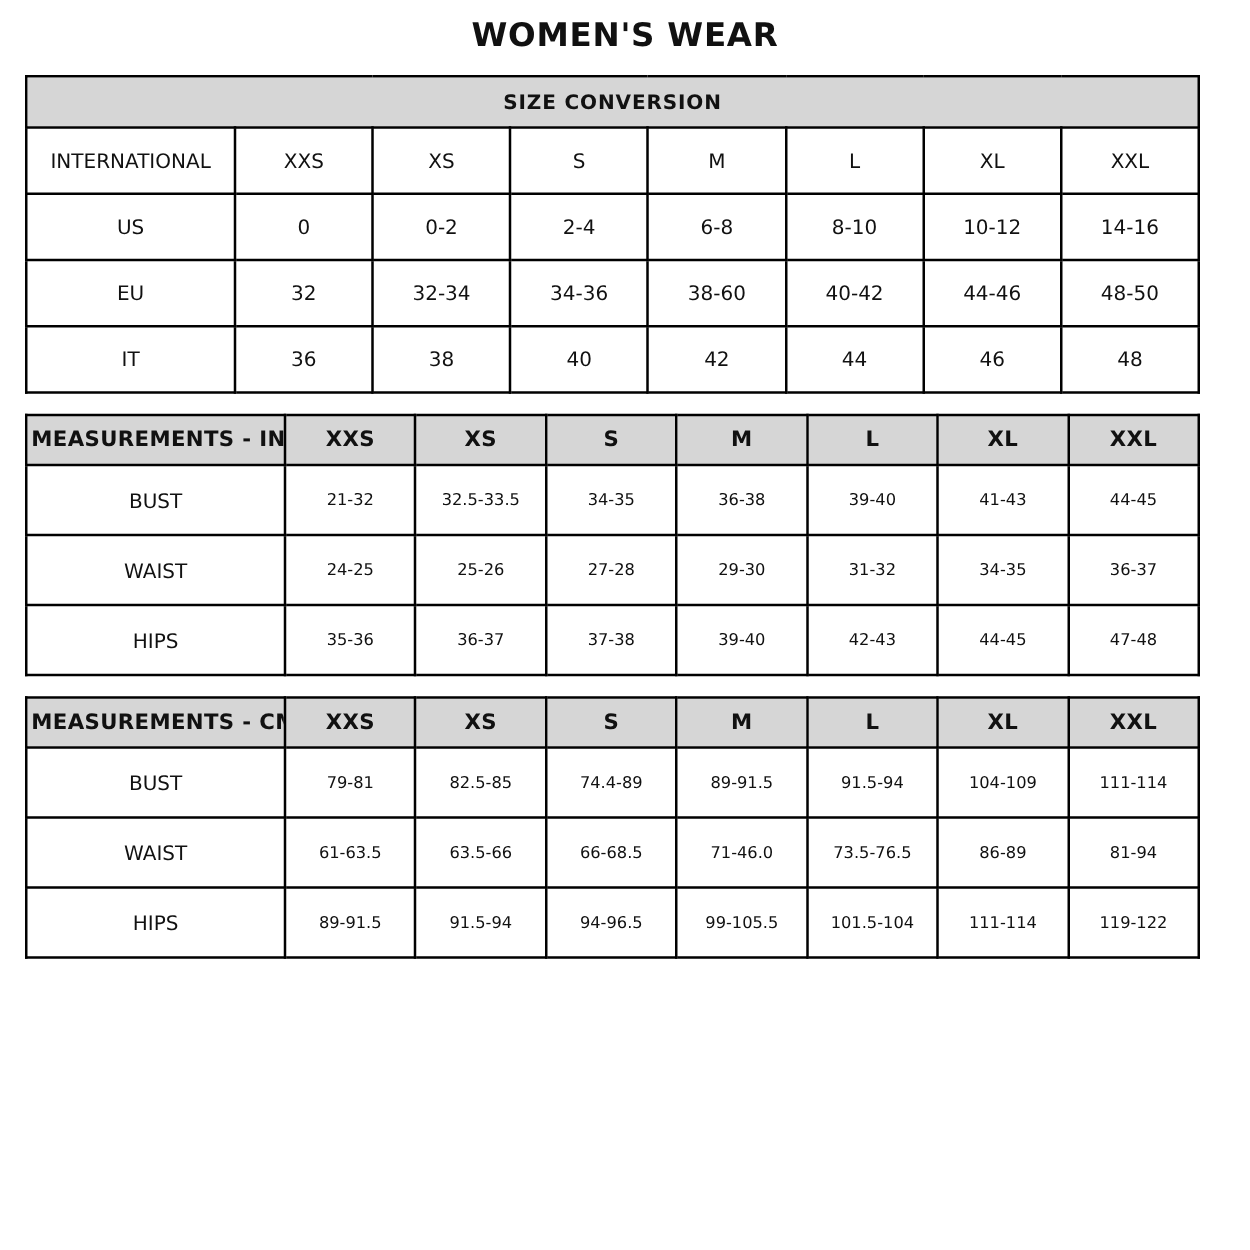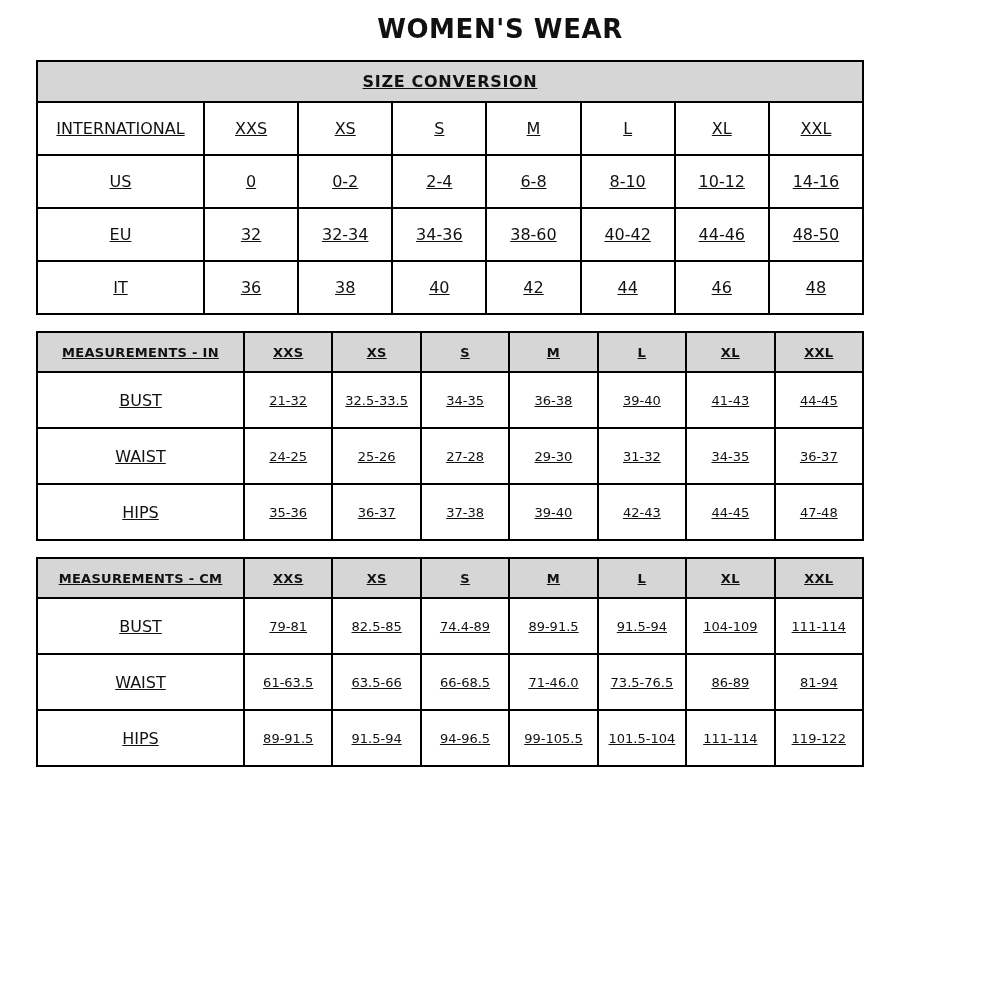--- a/index.html
+++ b/index.html
@@ -9,35 +9,34 @@
     --bg:#ffffff;
   }
   *{ box-sizing:border-box; }
   html,body{ margin:0; padding:0; background:var(--bg); }
   body{
     width:1000px; height:1000px;
     font-family:"DejaVu Sans","Liberation Sans",sans-serif;
     color:var(--text);
     overflow:hidden;
   }
-  .sheet{ padding:8px 36px 0; }
+  .sheet{ padding:8px 20px 0; }
   .title{
     text-align:center;
     font-size:26px;
     font-weight:700;
     letter-spacing:0.6px;
     margin:6px 0 14px;
   }
   table.tbl{
     border-collapse:collapse;
     table-layout:fixed;
-    width:828px;
+    width:940px;
     border:2.5px solid var(--border);
     margin:16px 0 12px 0;
-    text-decoration:underline;
   }
   .tbl th,.tbl td{
     border:2px solid var(--border);
     text-align:center;
     vertical-align:middle;
     padding:0 3px;
     overflow:hidden;
     white-space:nowrap;
   }
   
@@ -46,21 +45,21 @@
     background:var(--header-bg);
     height:41px;
     font-size:16px;
     font-weight:700;
     letter-spacing:0.7px;
   }
   
   .meas thead th{
     background:var(--header-bg);
     height:40px;
-    font-size:13px;
+    font-size:17px;
     font-weight:700;
     letter-spacing:0.3px;
   }
   .meas tbody th,.meas tbody td{ height:56px; }
   .meas tbody th.rowlab{ font-size:16px; font-weight:400; }
   .meas tbody td{ font-size:13px; font-weight:400; }
 </style>
 </head>
 <body>
 

